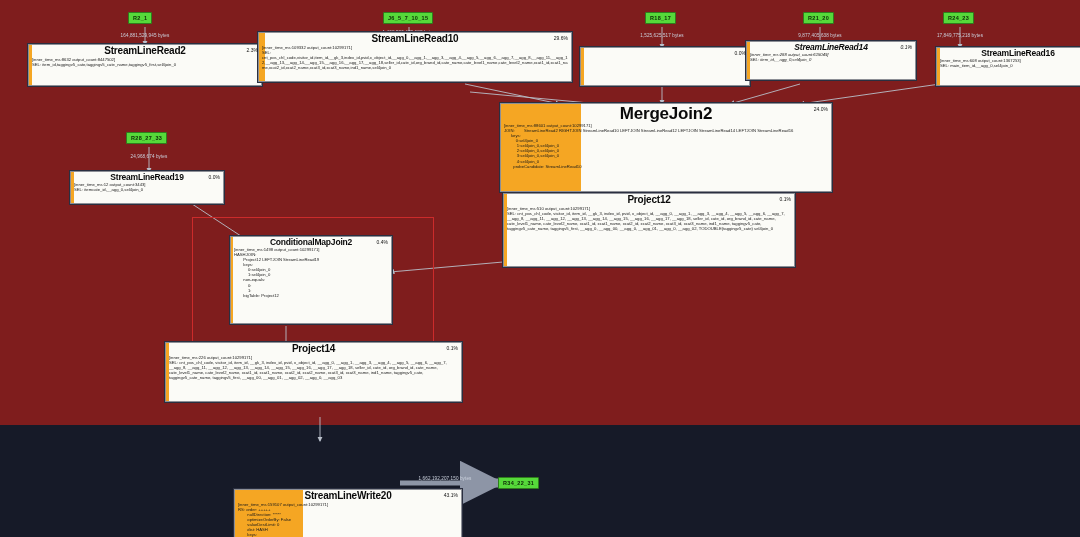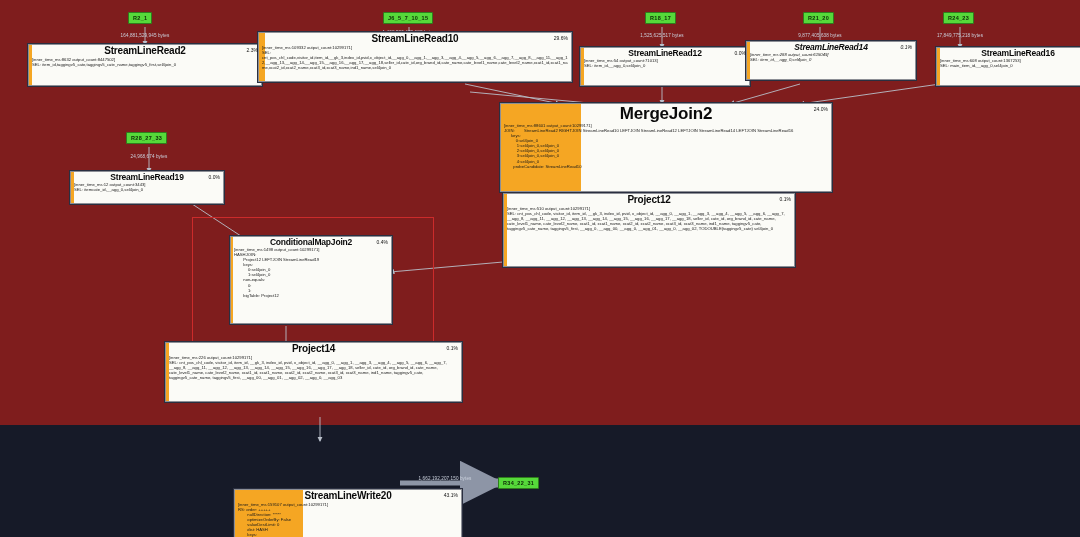--- a/index.html
+++ b/index.html
@@ -120,25 +120,20 @@
     <div class="inner">
       <div class="title t-md">StreamLineRead10</div>
       <div class="det">[inner_time_ms:109332 output_count:10299171]</div>
       <div class="det">SEL: cnt_pos_chl_code,visitor_id,item_id,__gk_3,index_id,pvid,x_object_id,__agg_0,__agg_1,__agg_3,__agg_4,__agg_5,__agg_6,__agg_7,__agg_8,__agg_11,__agg_12,__agg_13,__agg_14,__agg_15,__agg_16,__agg_17,__agg_18,seller_id,cate_id,org_brand_id,cate_name,cate_level1_name,cate_level2_name,xcat1_id,xcat1_name,xcat2_id,xcat2_name,xcat3_id,xcat3_name,ind1_name,sel4join_0</div>
     </div>
   </div>
 
   <div class="op" style="left:580px;top:47px;width:168px;height:37px;">
     <div class="bar thin"></div>
     <div class="pct">0.0%</div>
-    <div class="inner">
-      <div class="title t-sm">StreamLineRead12</div>
-      <div class="det">[inner_time_ms:54 output_count:71013]</div>
-      <div class="det">SEL: item_id,__agg_0,sel4join_0</div>
-    </div>
   </div>
 
   <div class="op" style="left:746px;top:41px;width:168px;height:37px;font-style:italic;">
     <div class="bar thin"></div>
     <div class="pct">0.1%</div>
     <div class="inner">
       <div class="title t-sm">StreamLineRead14</div>
       <div class="det">[inner_time_ms:288 output_count:615049]</div>
       <div class="det">SEL: item_id,__agg_0,sel4join_0</div>
     </div>

